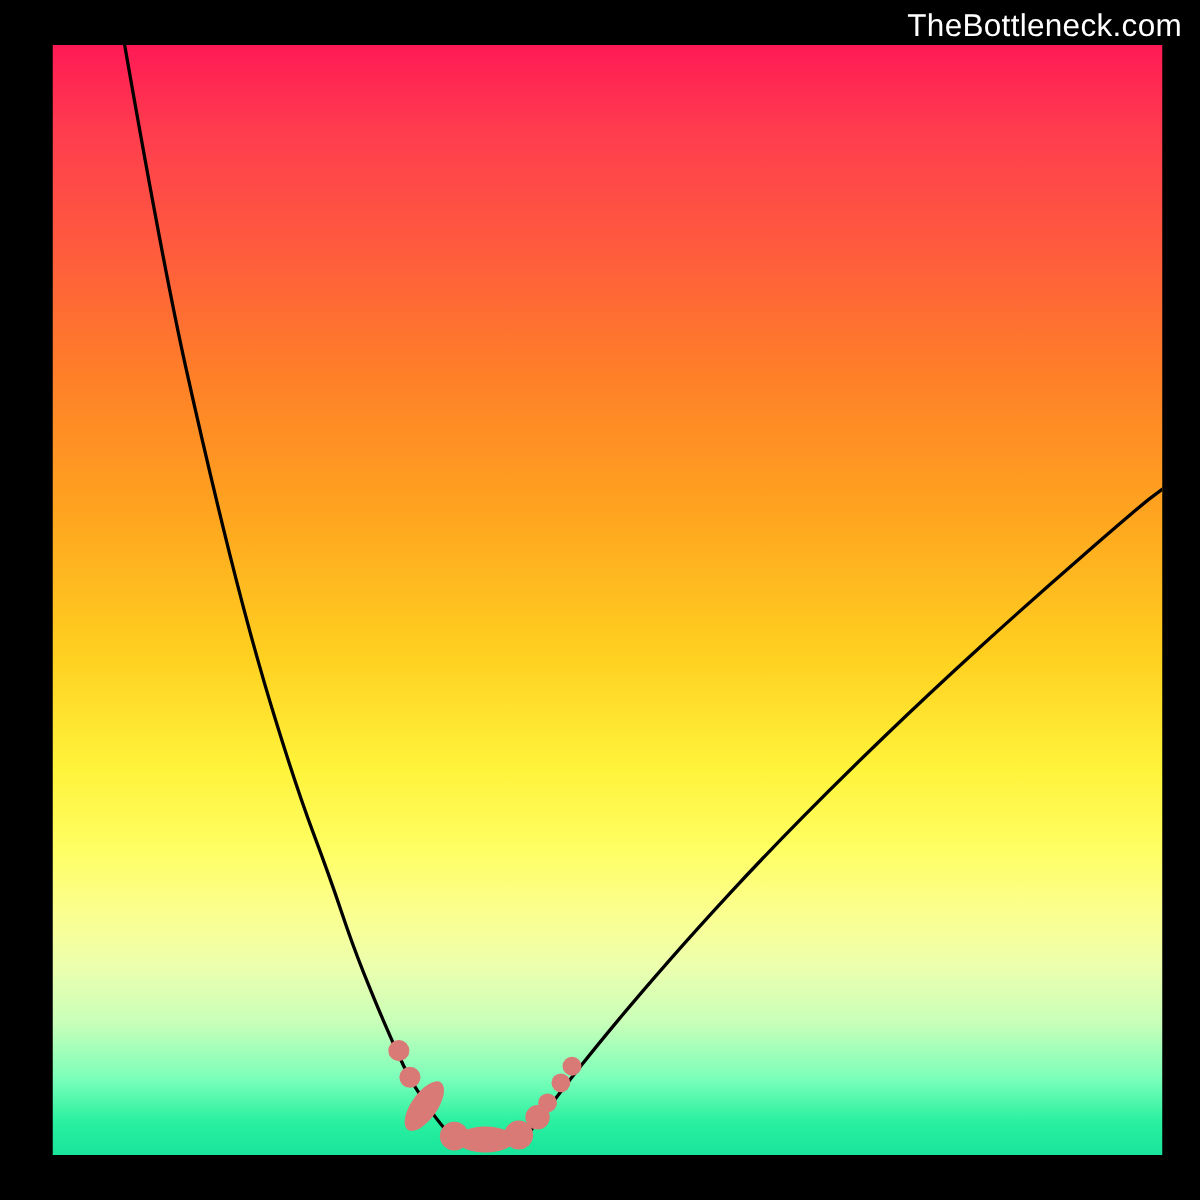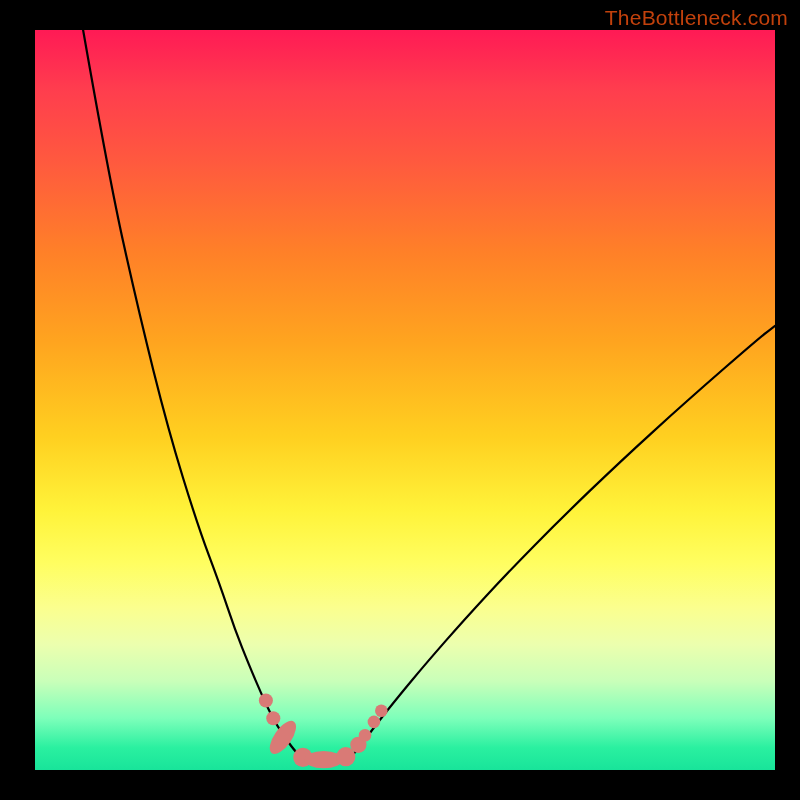--- a/index.html
+++ b/index.html
@@ -55,21 +55,21 @@
     position: absolute;
     left: 0;
     top: 0;
     width: 100%;
     height: 100%;
   }
   .watermark {
     position: absolute;
     top: 6px;
     right: 12px;
-    color: #c2410c;
+    color: #ffffff;
     font-size: 21px;
     font-weight: 400;
     letter-spacing: 0.2px;
   }
 </style>
 </head>
 <body>
 
 <div class="frame">
   <div class="plot-area">

